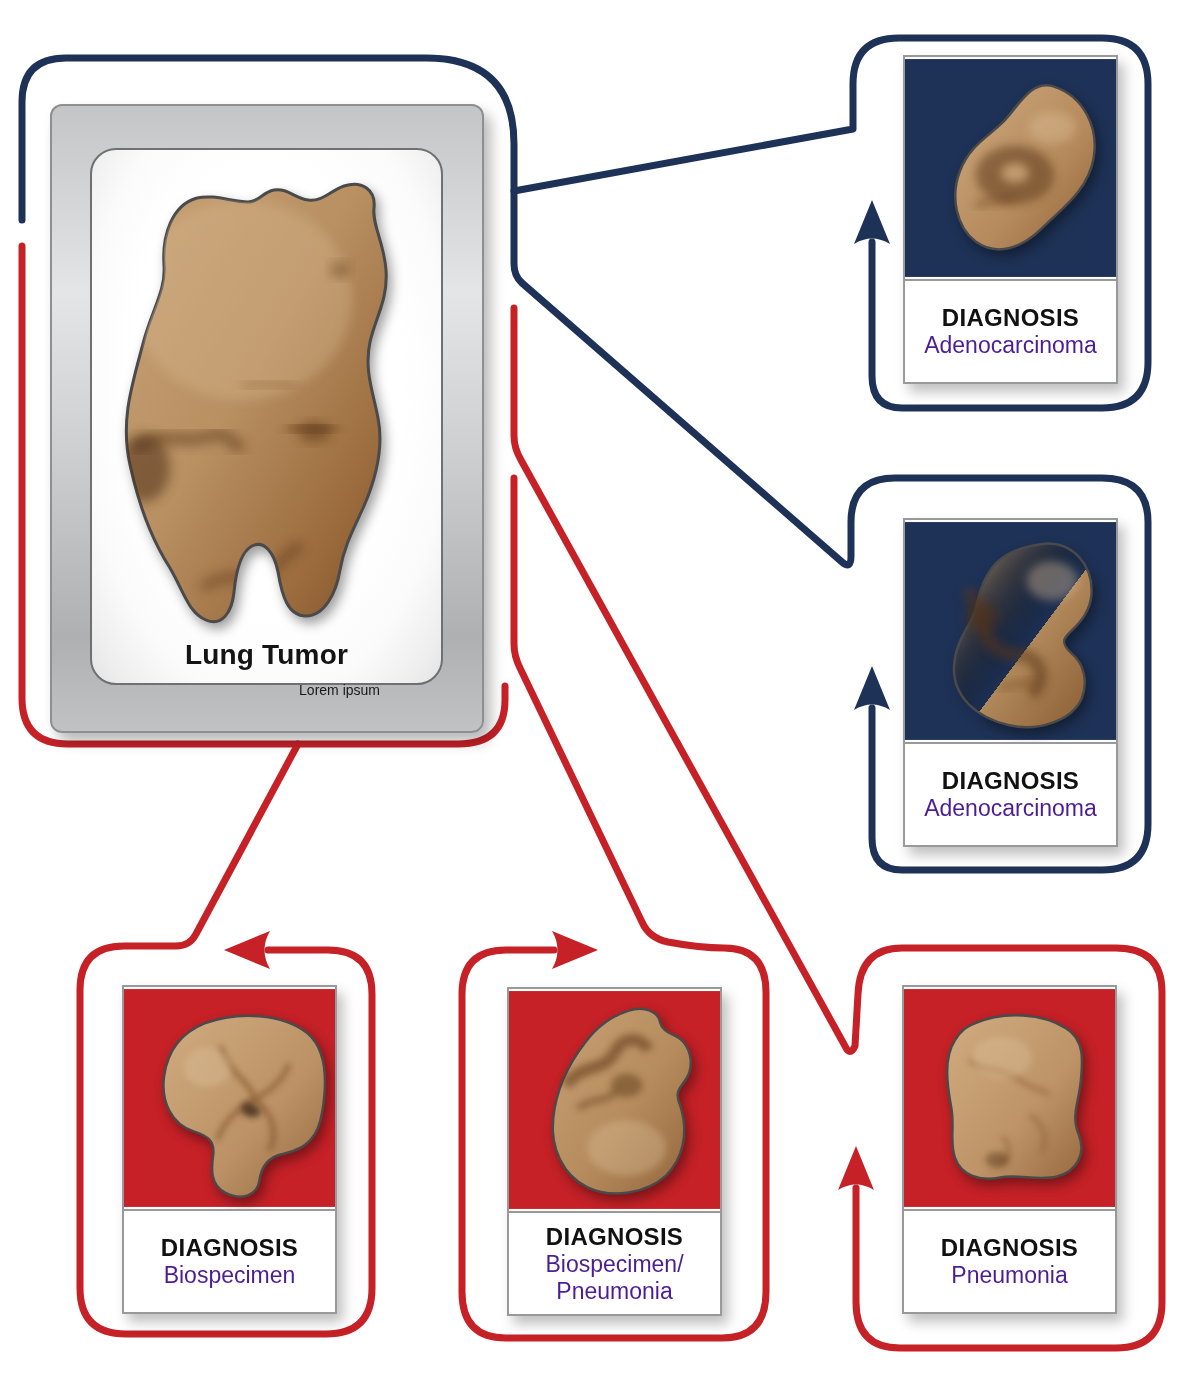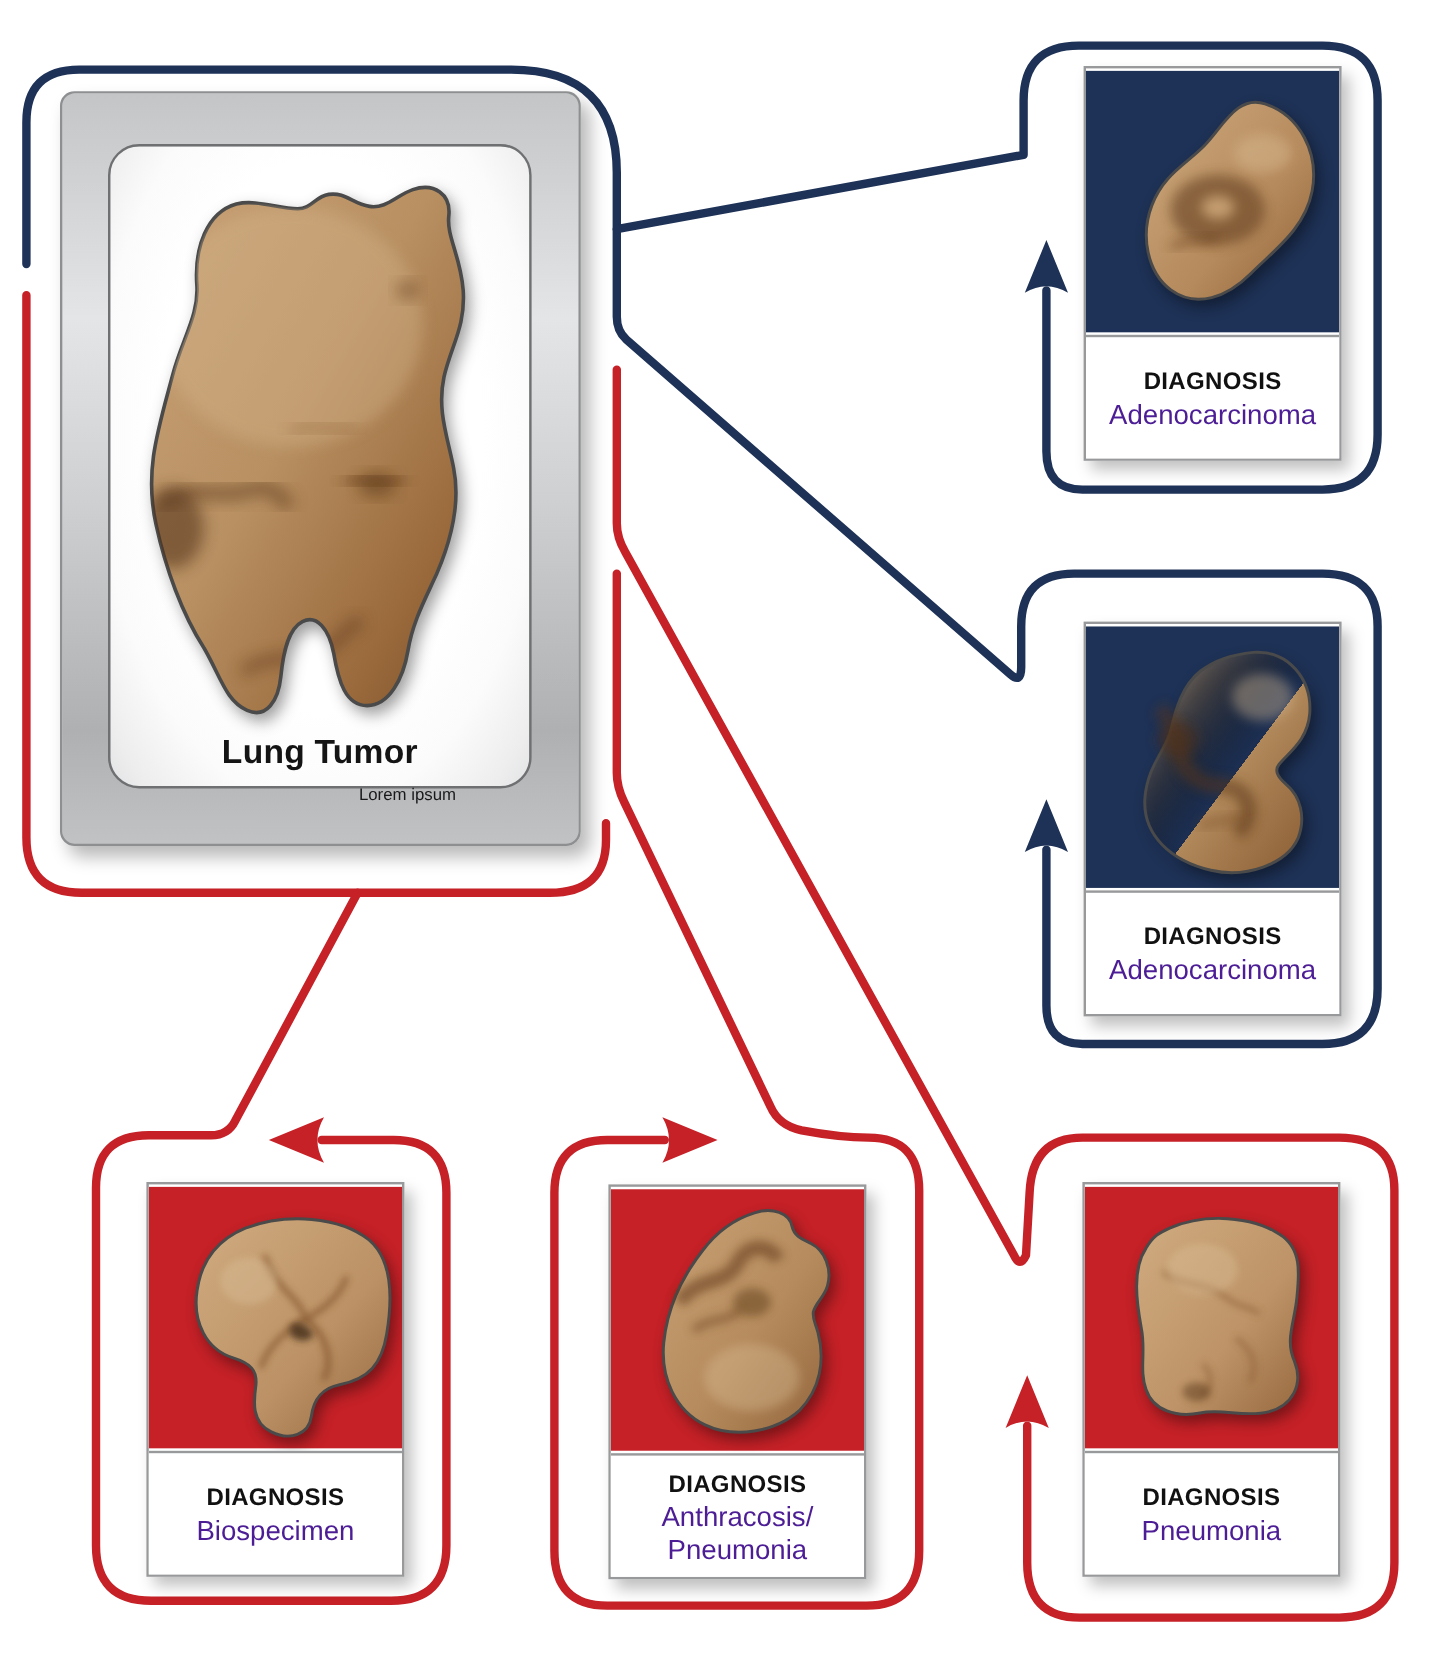--- a/index.html
+++ b/index.html
@@ -1,39 +1,39 @@
 <!DOCTYPE html>
 <html><head>
 <meta charset="utf-8">
 <style>
   html,body{margin:0;padding:0;background:#fff;}
   .stage{position:relative;width:1200px;height:1388px;background:#ffffff;overflow:hidden;
          font-family:"Liberation Sans",sans-serif;}
   .overlay{position:absolute;left:0;top:0;pointer-events:none;}
 
   
-  .gray-card{position:absolute;left:50px;top:76px;width:430px;height:625px;border-radius:12px;
+  .gray-card{position:absolute;left:50px;top:104px;width:430px;height:625px;border-radius:12px;
     border:2px solid #8d8f91;
     background:linear-gradient(180deg,#c3c5c7 0%,#e4e5e6 30%,#cdcfd1 55%,#aeb0b2 85%,#c0c2c4 100%);
     box-shadow:7px 9px 14px rgba(0,0,0,.28);}
   .inner-card{position:absolute;left:38px;top:42px;width:349px;height:533px;border-radius:26px;
     border:2px solid #6e7071;
     background:radial-gradient(ellipse at 50% 45%,#ffffff 55%,#fbfbfb 75%,#ededee 92%,#e2e3e4 100%);}
   .main-title{position:absolute;left:0;bottom:12px;width:100%;text-align:center;
     font-weight:bold;font-size:28px;line-height:33px;color:#141414;letter-spacing:.2px;}
   .watermark{position:absolute;right:102px;top:576px;font-size:14px;font-weight:normal;color:#19191c;}
 
   
   .dx-card{position:absolute;width:215px;border:2px solid #98999b;background:#fff;
     box-shadow:6px 8px 12px rgba(0,0,0,.25);box-sizing:border-box;}
   .img-area{position:relative;width:100%;height:222px;overflow:hidden;}
   .img-area svg{display:block;}
   .label-area{width:100%;height:101px;border-top:2px solid #98999b;background:#fff;
     display:flex;flex-direction:column;align-items:center;justify-content:center;}
-  .dx-heading{font-weight:800;font-size:20px;line-height:28px;color:#111;letter-spacing:.3px;}
+  .dx-heading{font-weight:800;font-size:24px;line-height:28px;color:#111;letter-spacing:.3px;}
   .dx-name{font-size:23px;line-height:27px;color:#4c1d95;}
   .blobshadow{filter:drop-shadow(4px 6px 6px rgba(0,0,0,.38));}
 </style>
 </head>
 <body>
 
 <div class="stage">
 
   <svg class="overlay" width="1200" height="1388" viewBox="0 0 1200 1388">
     <g stroke="#1e3257" fill="none" stroke-width="7" stroke-linecap="round" stroke-linejoin="round">
@@ -220,21 +220,21 @@
         <g>
           <path d="M 58 96 C 76 72 96 84 108 62 C 118 44 136 48 142 60" stroke="#5f3517" stroke-width="12" fill="none" opacity=".55" filter="url(#fa4)"></path>
           <path d="M 70 120 C 84 108 98 114 110 102" stroke="#6a401f" stroke-width="7" fill="none" opacity=".5" filter="url(#fa4)"></path>
           <ellipse cx="120" cy="96" rx="16" ry="12" fill="#53300f" opacity=".45" filter="url(#fa4)"></ellipse>
           <ellipse cx="120" cy="160" rx="40" ry="28" fill="#dfc39d" opacity=".35" filter="url(#fa4)"></ellipse>
         </g>
       </svg>
     </div>
     <div class="label-area">
       <div class="dx-heading">DIAGNOSIS</div>
-      <div class="dx-name">Anthracosis/</div>
+      <div class="dx-name">Biospecimen/</div>
       <div class="dx-name">Pneumonia</div>
     </div>
   </div>
 
   <div class="dx-card" style="left:902px;top:985px;">
     <div class="img-area">
       <svg width="211" height="222" viewBox="0 0 215 222">
         <defs>
           <linearGradient id="ga5" x1="0" y1="0" x2="1" y2="1">
             <stop offset="0" stop-color="#d0ac80"></stop>

